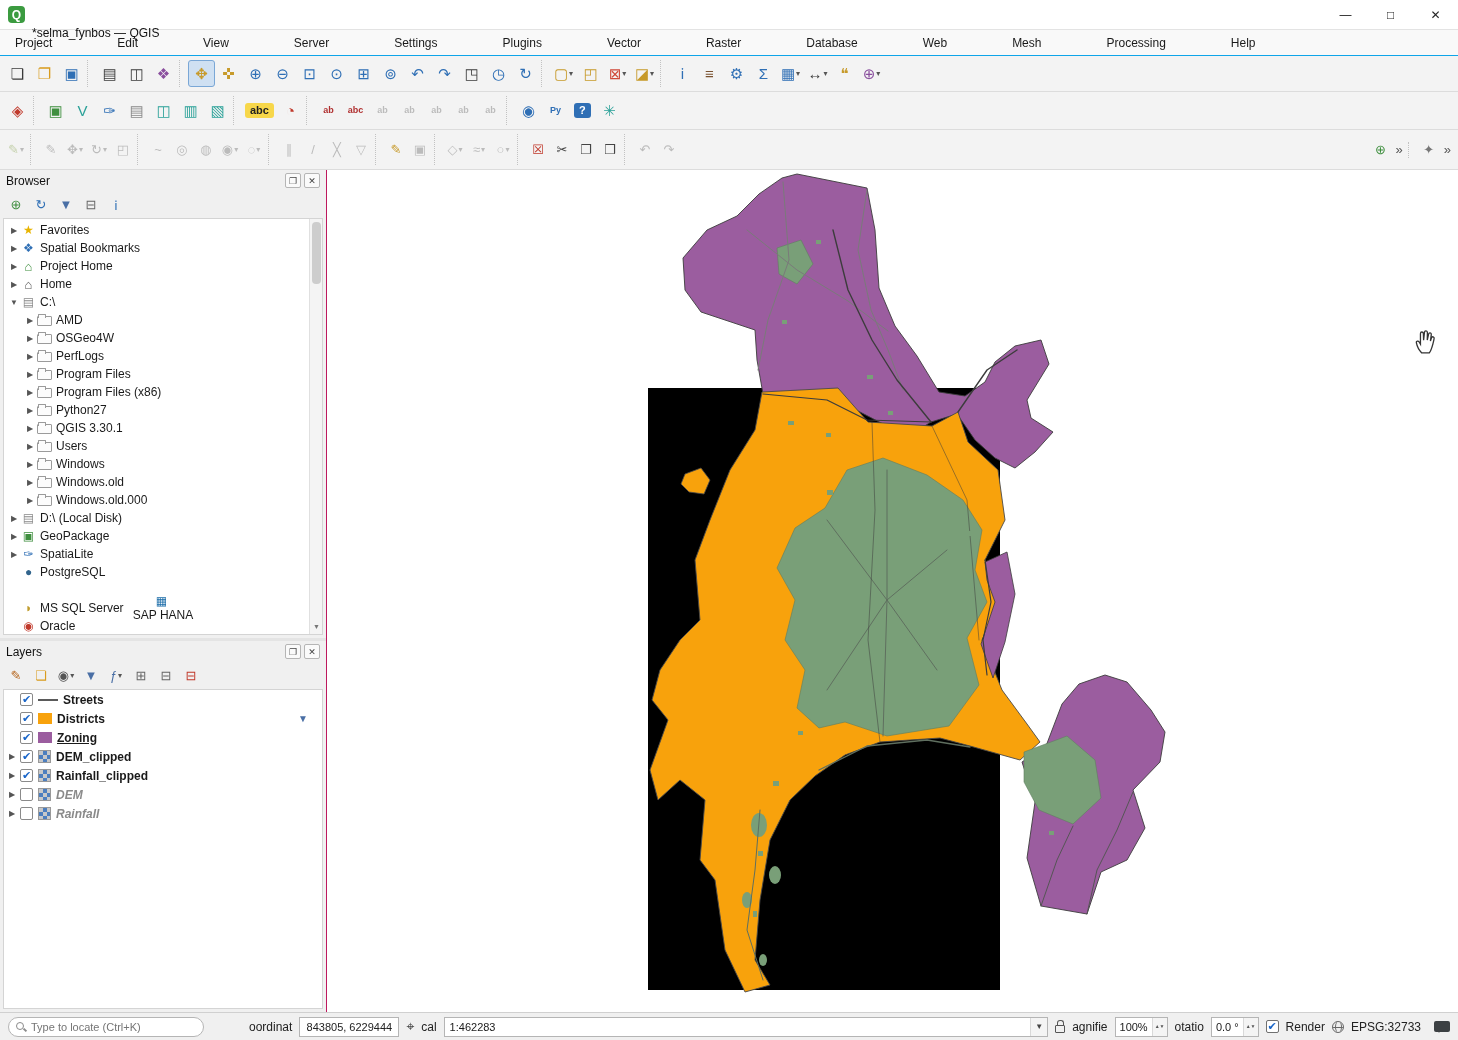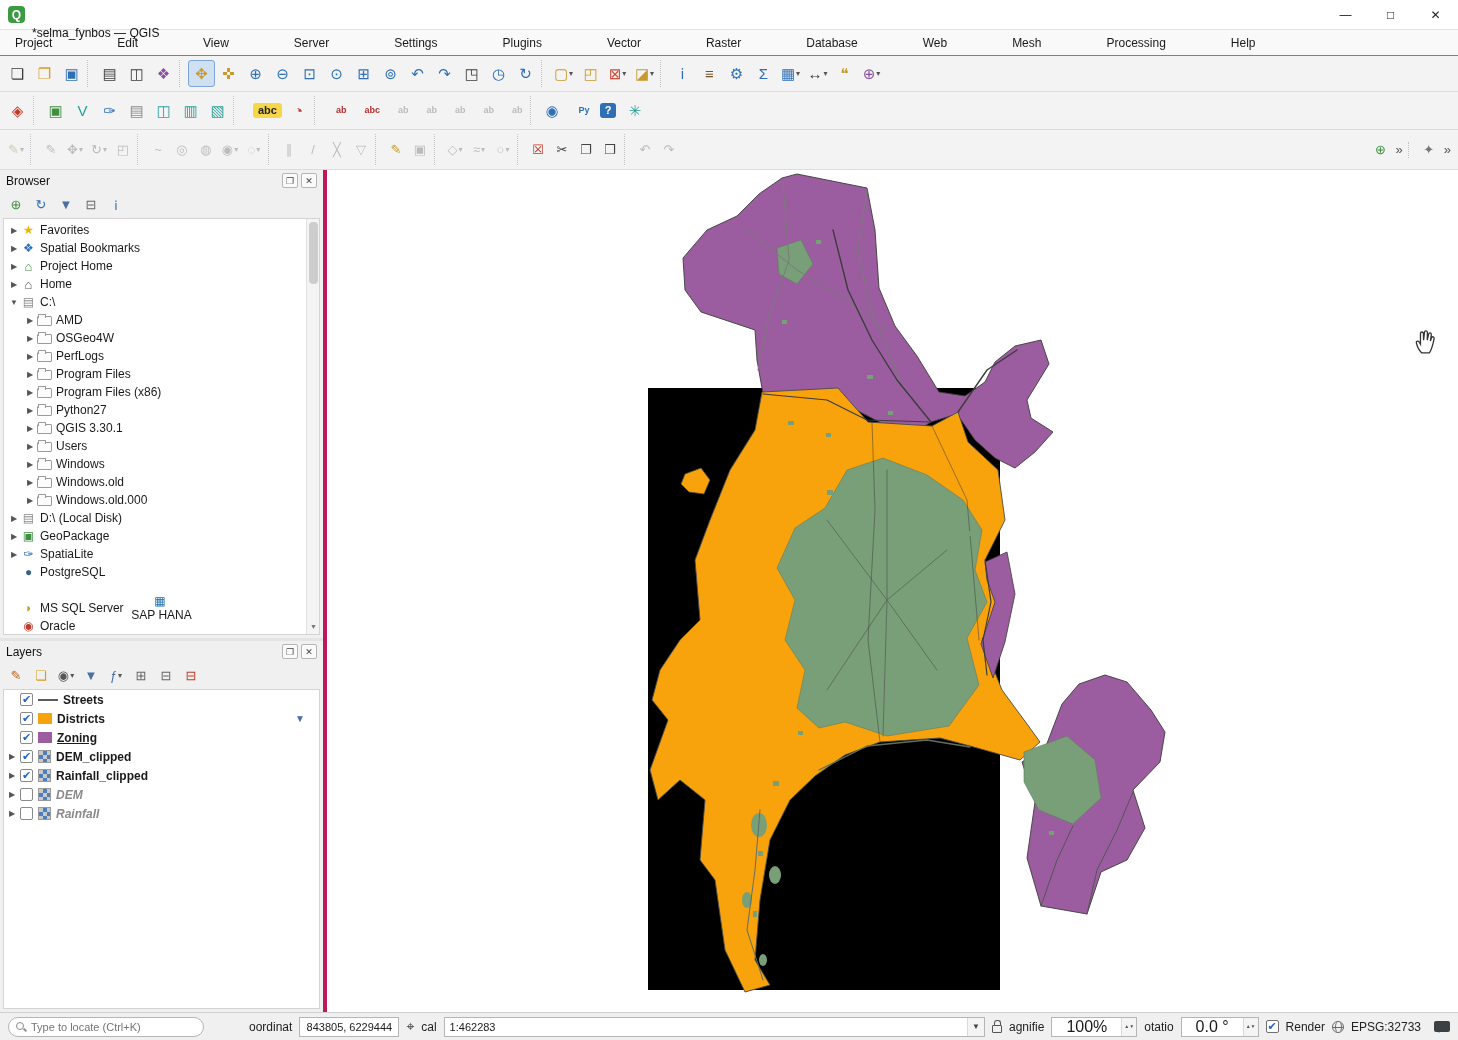--- a/index.html
+++ b/index.html
@@ -19,30 +19,30 @@
   .menu-item{padding:0 9px;display:flex;align-items:center;cursor:default;}
 
   
   .toolbar{display:flex;align-items:center;background:#f3f3f3;border-bottom:1px solid #dcdcdc;padding:0 4px;}
   .tb1{height:36px;} .tb2{height:38px;} .tb3{height:40px;}
   .tsep{width:7px;align-self:stretch;margin:4px 2px;border-left:1px dotted #c2c2c2;}
   .tbtn{min-width:27px;height:27px;border-radius:3px;display:flex;align-items:center;justify-content:center;
     padding:0 2px;border:1px solid transparent;}
   .tbtn .glyph{font-size:15px;line-height:1;}
   .tbtn.sm{min-width:24px;height:24px;} .tbtn.sm .glyph{font-size:13px;}
-  .tbtn .txtglyph{font-size:9px;font-weight:bold;line-height:1;padding:2px 2px;border-radius:3px;margin-left:8px;}
+  .tbtn .txtglyph{font-size:9px;font-weight:bold;line-height:1;padding:2px 2px;border-radius:3px;}
   .tbtn.active{background:#cfe0f2;border-color:#7aa7d6;}
   .tbtn.dis{opacity:.35;}
   .dd{font-size:8px;color:#555;margin-left:1px;}
   .overflow-chev{font-size:13px;color:#555;padding:0 3px;}
   .tb-right{margin-left:auto;display:flex;align-items:center;}
 
   
   .main{display:flex;height:842px;}
-  .left-col{width:327px;display:flex;flex-direction:column;background:#f0f0f0;border-right:4px solid #be185d;}
+  .left-col{width:327px;display:flex;flex-direction:column;background:#f0f0f0;border-right:1px solid #be185d;}
   .panel{display:flex;flex-direction:column;min-height:0;}
   .panel-browser{height:471px;border-bottom:3px solid #e4e4e4;}
   .panel-layers{flex:1;}
   .panel-header{height:21px;display:flex;align-items:center;padding:0 6px;background:#f0f0f0;}
   .panel-title{font-size:12px;color:#111;}
   .panel-header .spacer{flex:1;}
   .phbtn{width:16px;height:15px;display:flex;align-items:center;justify-content:center;font-size:9px;color:#444;border:1px solid #b5b5b5;background:#fafafa;margin-left:3px;border-radius:2px;}
   .panel-toolbar{height:27px;display:flex;align-items:center;padding:0 4px;gap:1px;}
   .ptbtn{width:24px;height:23px;display:flex;align-items:center;justify-content:center;border-radius:3px;border:1px solid transparent;}
   .ptbtn .glyph{font-size:13px;}
@@ -102,21 +102,21 @@
   .mag-icon::before{content:"";position:absolute;left:1px;top:1px;width:6px;height:6px;border:1.5px solid #8a8a8a;border-radius:50%;}
   .mag-icon::after{content:"";position:absolute;left:8px;top:8px;width:4px;height:2px;background:#8a8a8a;transform:rotate(45deg);}
   .sb-label{font-size:12px;color:#222;}
   .sb-input{height:20px;border:1px solid #b5b5b5;background:#fff;font-size:11px;font-family:"Liberation Sans",sans-serif;
     padding:0 4px;color:#222;}
   .coord-input{width:100px;text-align:center;}
   .scale-combo{flex:1;height:20px;border:1px solid #b5b5b5;background:#fff;display:flex;align-items:center;padding-left:5px;}
   .scale-combo .val{flex:1;font-size:11px;}
   .combo-arrow{width:17px;height:100%;display:flex;align-items:center;justify-content:center;font-size:8px;color:#444;border-left:1px solid #d9d9d9;background:#f4f4f4;}
   .spinbox{height:20px;border:1px solid #b5b5b5;background:#fff;display:flex;align-items:center;}
-  .spinbox .val{padding:0 14px;font-size:16px;}
+  .spinbox .val{padding:0 4px;font-size:11px;}
   .spin{display:flex;flex-direction:column;font-size:5px;line-height:5px;color:#555;border-left:1px solid #d9d9d9;height:100%;justify-content:center;padding:0 2px;background:#f4f4f4;}
   .extent-icon{font-size:14px;color:#444;}
   .lock-icon{width:10px;height:8px;border:1.3px solid #555;border-radius:1px;position:relative;margin-top:5px;}
   .lock-icon::before{content:"";position:absolute;top:-6px;left:1px;width:5px;height:5px;border:1.3px solid #555;border-bottom:none;border-radius:3px 3px 0 0;}
   .wincb{width:13px;height:13px;border:1px solid #707070;background:#fff;display:flex;align-items:center;justify-content:center;font-size:11px;color:#1a66c9;border-radius:2px;}
   .globe-icon{width:12px;height:12px;border:1px solid #666;border-radius:50%;position:relative;overflow:hidden;flex:0 0 12px;}
   .globe-icon::before{content:"";position:absolute;left:50%;top:-1px;bottom:-1px;width:5px;margin-left:-3px;border-left:1px solid #666;border-right:1px solid #666;border-radius:50%;}
   .globe-icon::after{content:"";position:absolute;top:50%;left:0;right:0;border-top:1px solid #666;}
   .bubble-icon{width:16px;height:11px;background:#3c4043;border-radius:2px;position:relative;}
   .bubble-icon::after{content:"";position:absolute;left:3px;bottom:-5px;border:4px solid transparent;border-top-color:#3c4043;border-left-width:2px;border-right-width:2px;}

